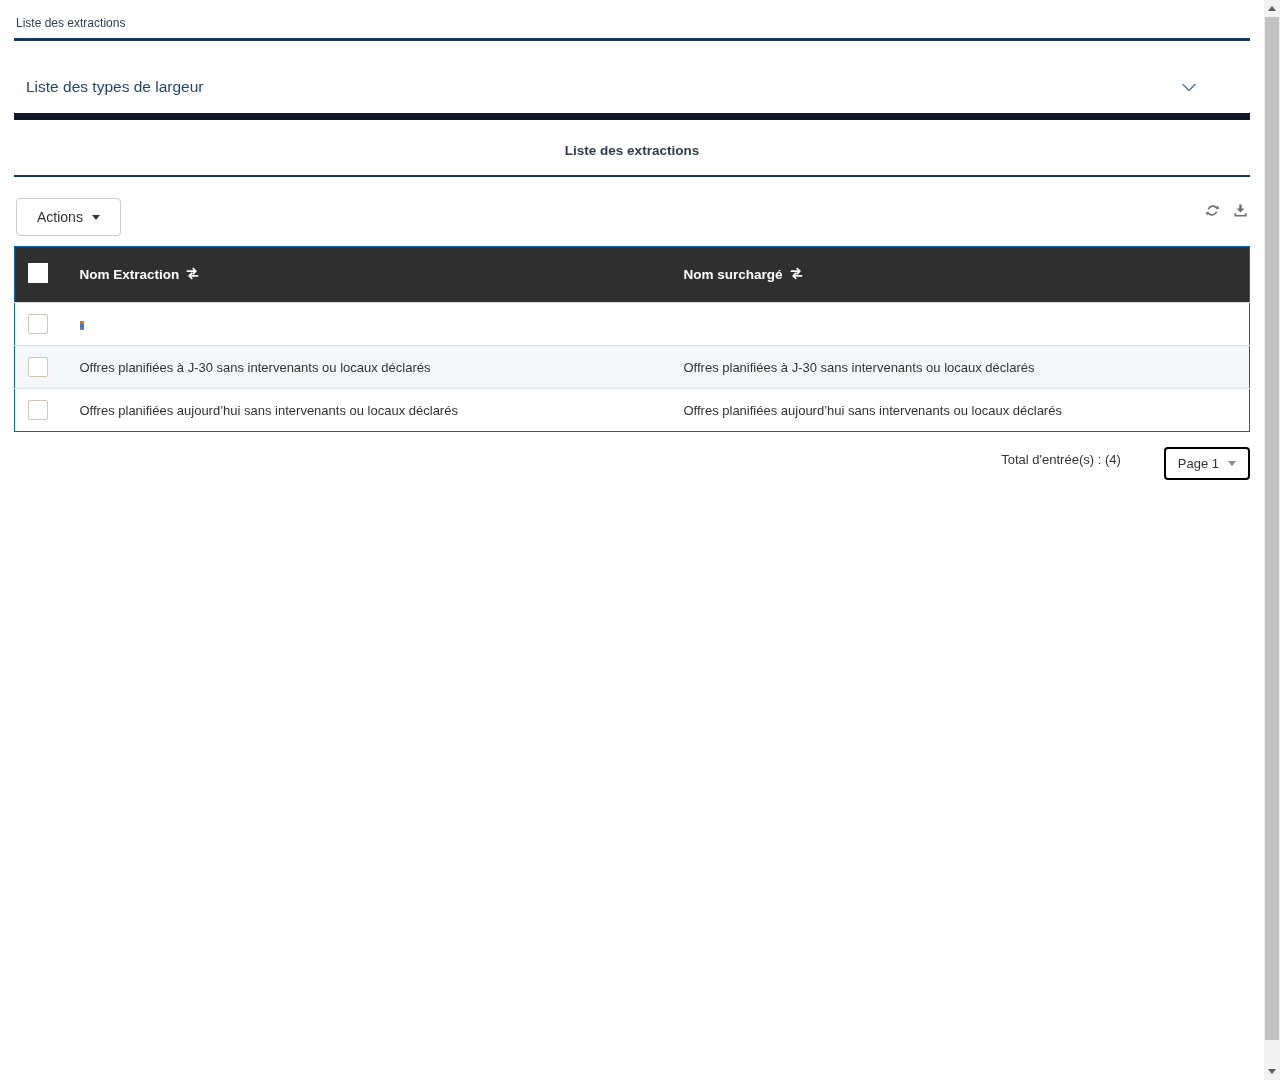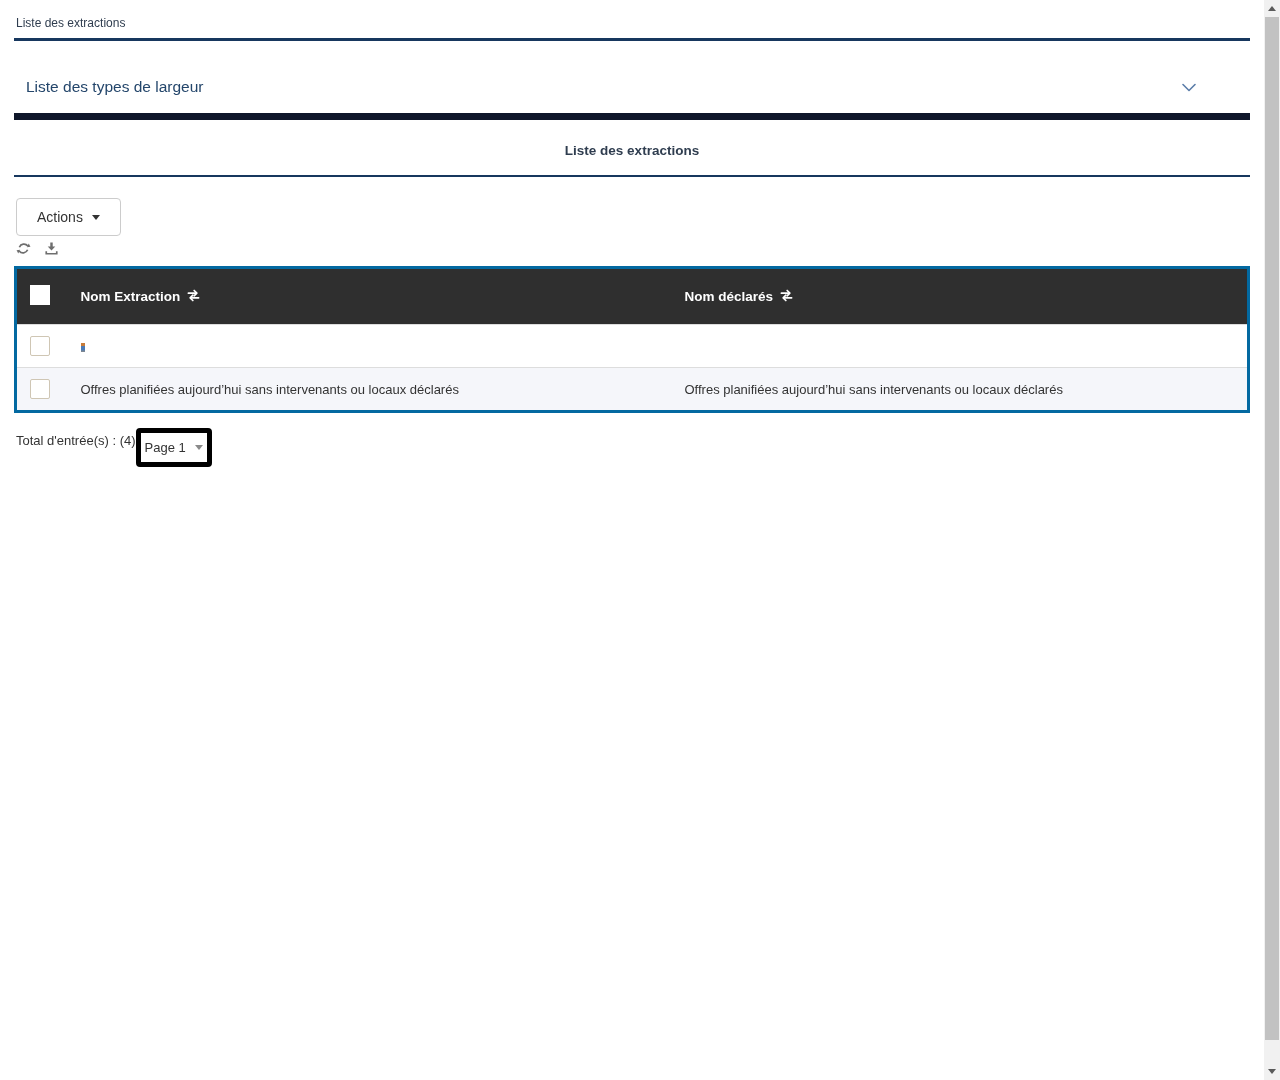--- a/index.html
+++ b/index.html
@@ -48,21 +48,20 @@
     font-weight: 700;
     color: #2f3d4f;
     border-bottom: 2px solid #17375e;
   }
   
   .toolbar {
     margin: 21px 2px 10px 2px;
     display: flex;
     justify-content: space-between;
     align-items: flex-start;
-    flex-direction: column;
   }
   .actions-btn {
     display: inline-flex;
     align-items: center;
     gap: 9px;
     background: #fff;
     border: 1px solid #cccccc;
     border-radius: 4px;
     padding: 10px 20px;
     font-family: "Liberation Sans", sans-serif;
@@ -82,21 +81,21 @@
     display: flex;
     gap: 13px;
     margin-top: 5px;
     margin-right: 0;
   }
   .toolbar-icons .icon { cursor: pointer; display: inline-flex; }
   
   table {
     width: 100%;
     border-collapse: collapse;
-    border: 3px solid #0369a1;
+    border: 1px solid #0369a1;
   }
   thead th {
     background: #2f2f2f;
     color: #ffffff;
     font-size: 13.5px;
     font-weight: 700;
     text-align: left;
     padding: 16px 14px;
     cursor: pointer;
     white-space: nowrap;
@@ -135,37 +134,38 @@
   .tiny-glyph {
     display: inline-block;
     width: 4px; height: 9px;
     background: linear-gradient(180deg, #c77b3a 0%, #c77b3a 34%, #4a7ab5 34%, #4a7ab5 72%, #8a8a8a 100%);
     vertical-align: middle;
   }
   
   .footer {
     margin-top: 15px;
     display: flex;
-    justify-content: flex-start;
+    justify-content: flex-end;
     align-items: flex-start;
+    gap: 43px;
   }
   .total-label {
     font-size: 13px;
     color: #333;
     padding-left: 2px;
     padding-top: 5px;
   }
   .page-btn {
     display: inline-flex;
     align-items: center;
     gap: 9px;
     background: #fff;
-    border: 5px solid #000000;
+    border: 2px solid #000000;
     border-radius: 4px;
-    padding: 7px 4px;
+    padding: 7px 12px;
     font-family: "Liberation Sans", sans-serif;
     font-size: 13px;
     color: #333;
     cursor: pointer;
   }
   
   .scrollbar {
     position: fixed;
     top: 0; right: 0;
     width: 16px; height: 1080px;
@@ -255,37 +255,42 @@
         </th>
         <th class="col-name">
           <span class="hdr-label">Nom Extraction</span><span class="sort-icon"><svg width="15" height="13" viewBox="0 0 16 14" fill="none" stroke="#ffffff" stroke-width="1.8" stroke-linecap="round" stroke-linejoin="round">
                 <path d="M2.5 4.5 H11"></path>
                 <path d="M8.7 1.6 L11.6 4.5 L8.7 7.4"></path>
                 <path d="M13.5 9.5 H5"></path>
                 <path d="M7.3 6.6 L4.4 9.5 L7.3 12.4"></path>
               </svg></span>
         </th>
         <th>
-          <span class="hdr-label">Nom déclarés</span><span class="sort-icon"><svg width="15" height="13" viewBox="0 0 16 14" fill="none" stroke="#ffffff" stroke-width="1.8" stroke-linecap="round" stroke-linejoin="round">
+          <span class="hdr-label">Nom surchargé</span><span class="sort-icon"><svg width="15" height="13" viewBox="0 0 16 14" fill="none" stroke="#ffffff" stroke-width="1.8" stroke-linecap="round" stroke-linejoin="round">
                 <path d="M2.5 4.5 H11"></path>
                 <path d="M8.7 1.6 L11.6 4.5 L8.7 7.4"></path>
                 <path d="M13.5 9.5 H5"></path>
                 <path d="M7.3 6.6 L4.4 9.5 L7.3 12.4"></path>
               </svg></span>
         </th>
       </tr>
     </thead>
     <tbody id="table-body">
         <tr>
           <td class="check-col"><span class="row-checkbox"></span></td>
           <td><span class="tiny-glyph"></span></td>
           <td></td>
         </tr>
         <tr>
           <td class="check-col"><span class="row-checkbox"></span></td>
+          <td>Offres planifiées à J-30 sans intervenants ou locaux déclarés</td>
+          <td>Offres planifiées à J-30 sans intervenants ou locaux déclarés</td>
+        </tr>
+        <tr>
+          <td class="check-col"><span class="row-checkbox"></span></td>
           <td>Offres planifiées aujourd’hui sans intervenants ou locaux déclarés</td>
           <td>Offres planifiées aujourd’hui sans intervenants ou locaux déclarés</td>
         </tr>
       </tbody>
   </table>
 
   <div class="footer">
     <span class="total-label">Total d'entrée(s) : (4)</span>
     <button class="page-btn">
       <span>Page 1</span>

